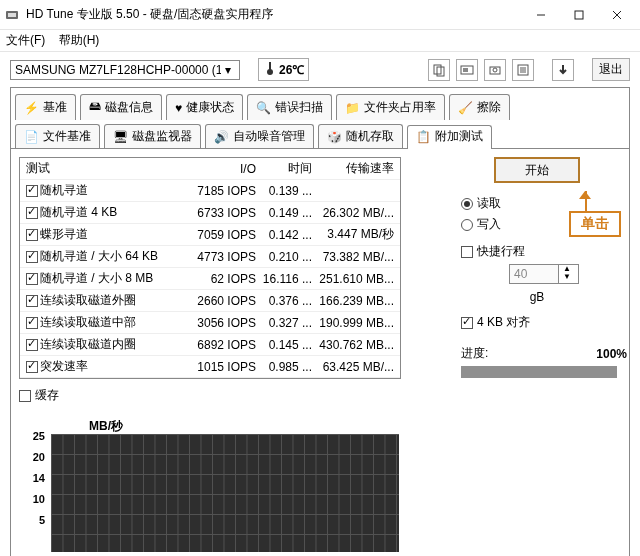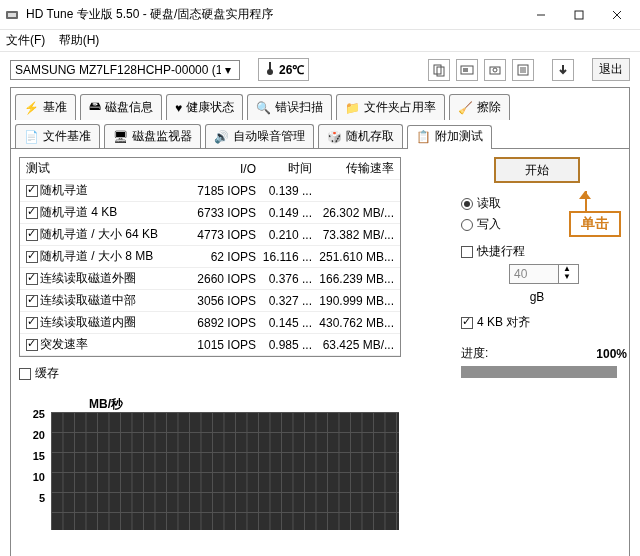--- a/index.html
+++ b/index.html
@@ -218,20 +218,29 @@
                 <span class="chk"></span>
                 <span>随机寻道 4 KB</span>
               </div>
               <div class="col2">6733 IOPS</div>
               <div class="col3">0.149 ...</div>
               <div class="col4">26.302 MB/...</div>
             </div>
             <div class="results-row">
               <div class="col1">
                 <span class="chk"></span>
+                <span>蝶形寻道</span>
+              </div>
+              <div class="col2">7059 IOPS</div>
+              <div class="col3">0.142 ...</div>
+              <div class="col4">3.447 MB/秒</div>
+            </div>
+            <div class="results-row">
+              <div class="col1">
+                <span class="chk"></span>
                 <span>随机寻道 / 大小 64 KB</span>
               </div>
               <div class="col2">4773 IOPS</div>
               <div class="col3">0.210 ...</div>
               <div class="col4">73.382 MB/...</div>
             </div>
             <div class="results-row">
               <div class="col1">
                 <span class="chk"></span>
                 <span>随机寻道 / 大小 8 MB</span>
@@ -282,21 +291,21 @@
       <div class="bottom-cache">
         <span class="chkbox"></span>
         <span>缓存</span>
       </div>
 
       <div class="chart-box">
         <div class="chart-label">MB/秒</div>
         <div class="yaxis">
           <div style="top:0">25</div>
           <div style="top:21px">20</div>
-          <div style="top:42px">15</div>
+          <div style="top:42px">14</div>
           <div style="top:63px">10</div>
           <div style="top:84px">5</div>
         </div>
         <div class="chart-area">
             <div class="chart-grid"></div>
           </div>
       </div>
     </div>
 
     <div class="right-col">

